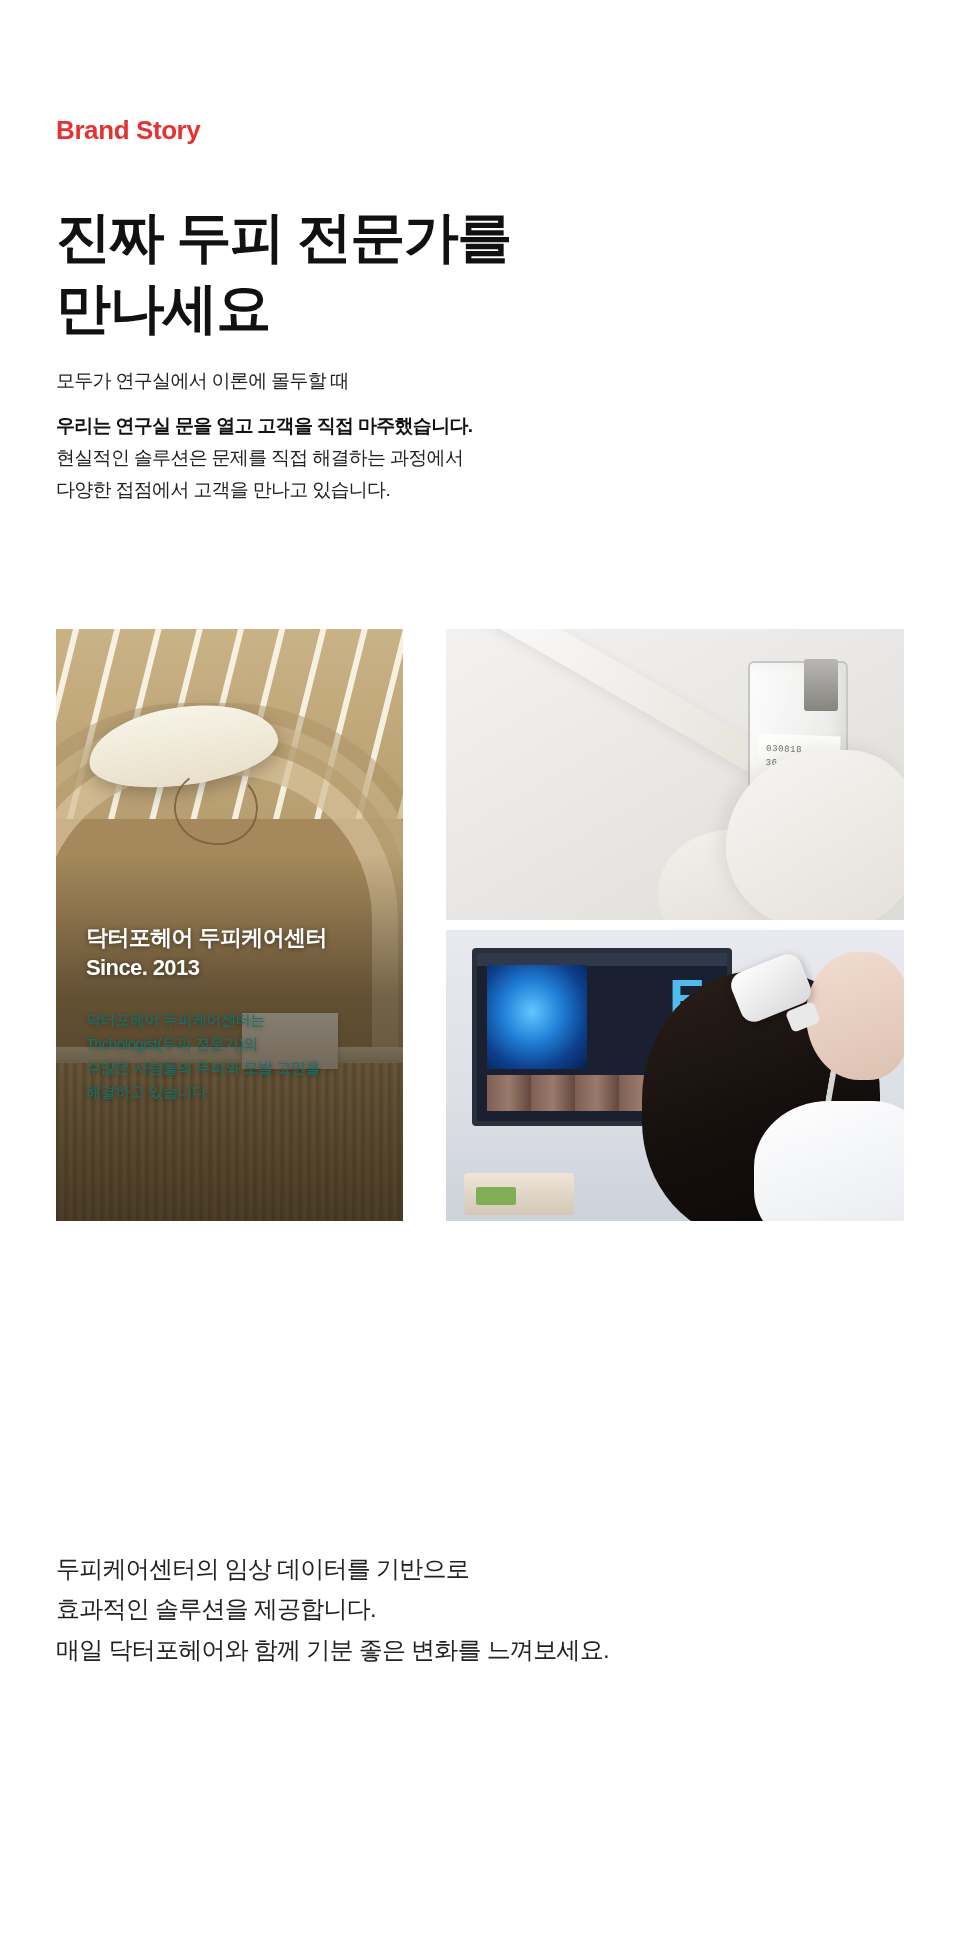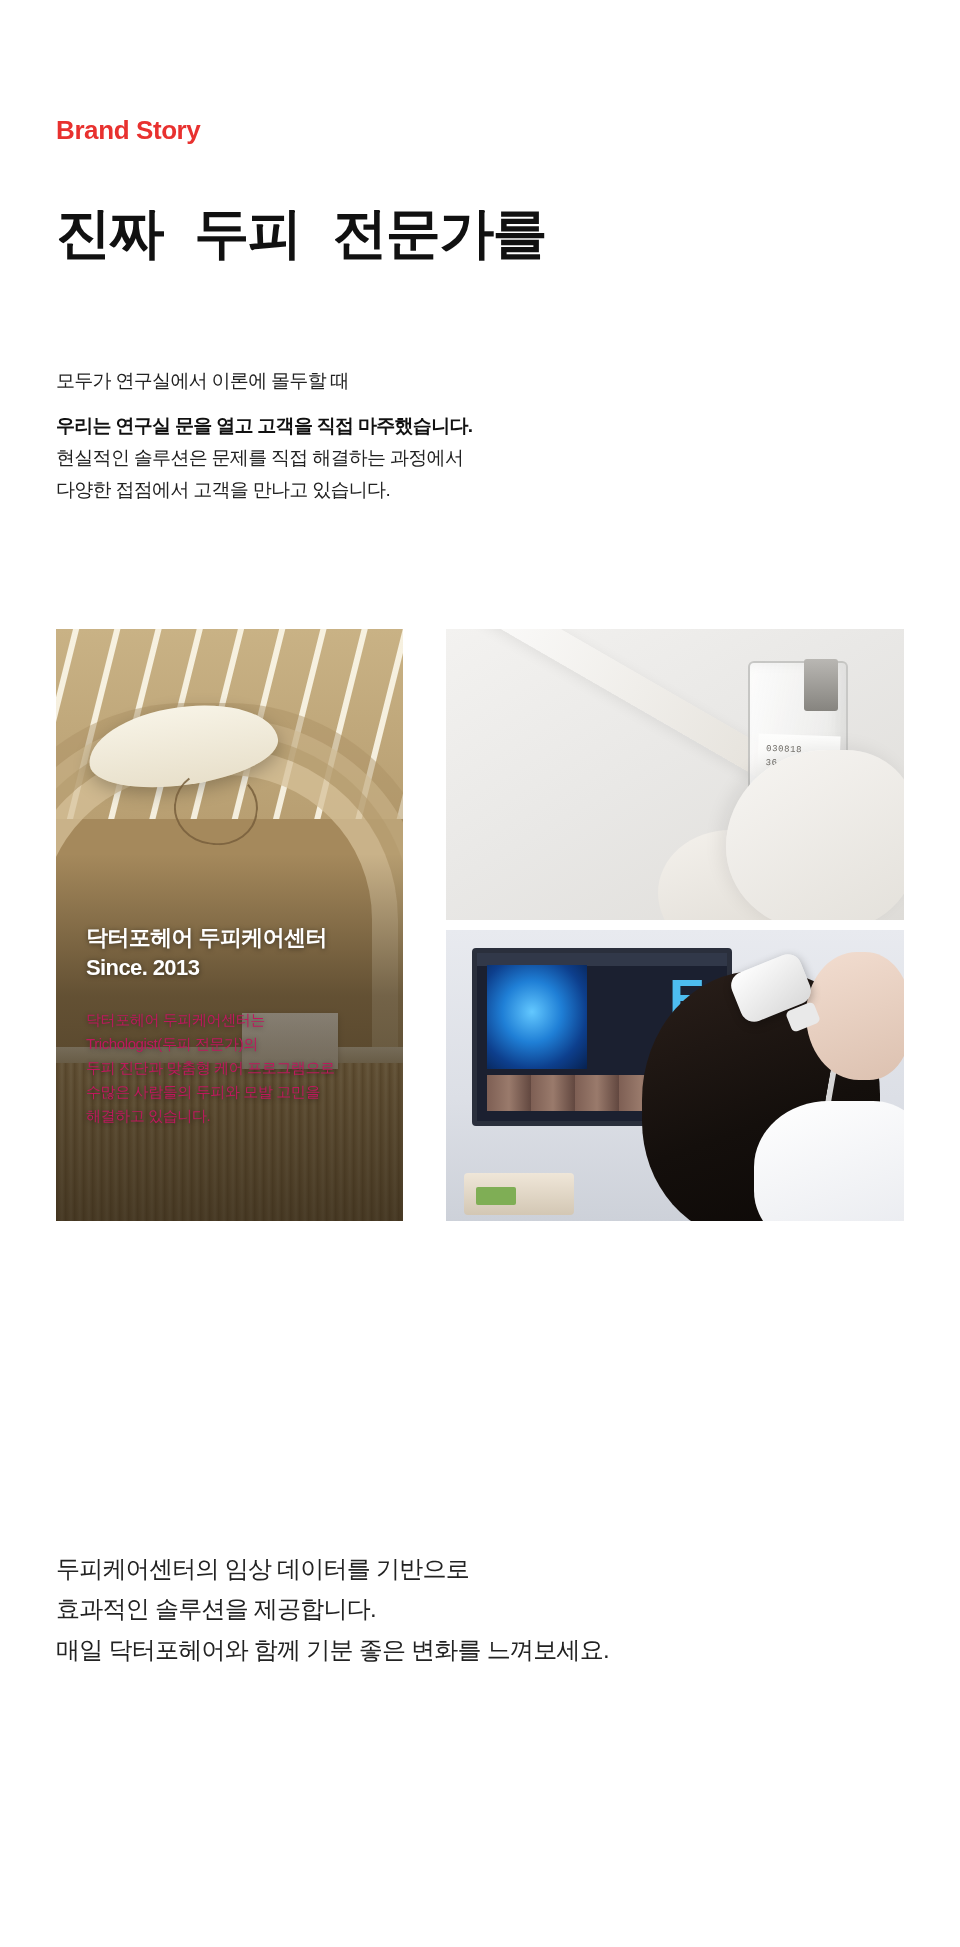--- a/index.html
+++ b/index.html
@@ -19,21 +19,21 @@
     font-size:26px;font-weight:700;letter-spacing:-0.4px;
     color:#e8312f;line-height:1;
   }
 
   
   .headline{
     position:absolute;left:56px;top:165px;width:800px;
     font-size:55px;font-weight:700;line-height:1.30;
     letter-spacing:-1.6px;color:#111111;
   }
-  .headline span{display:block;font-family:Liberation Mono, monospace;}
+  .headline span{display:block;}
 
   
   .intro{
     position:absolute;left:56px;top:365px;width:820px;
     font-size:19px;line-height:1.68;letter-spacing:-0.7px;
     color:#222222;
   }
   .intro span{display:block;white-space:nowrap;}
   .intro span.strong{font-weight:700;color:#111111;margin-top:13px;}
 
@@ -116,21 +116,21 @@
     color:#ffffff;
   }
   .overlay-title{
     font-size:22px;font-weight:700;line-height:1.38;letter-spacing:-0.6px;
     text-shadow:0 1px 5px rgba(0,0,0,0.5);
   }
   .overlay-title span{display:block;}
   .overlay-body{
     margin-top:24px;
     font-size:15px;line-height:1.60;letter-spacing:-0.4px;
-    color:#be185d;
+    color:#0f766e;
     text-shadow:0 1px 5px rgba(0,0,0,0.45);
   }
   .overlay-body span{display:block;}
 
   
   .lab{
     position:absolute;inset:0;
     background:linear-gradient(150deg,#f3f2f0 0%,#e9e8e6 46%,#dedcd8 100%);
   }
   .lab-beam{
@@ -258,20 +258,21 @@
 </style>
 </head>
 <body>
 
 <div class="page">
 
   <div class="eyebrow">Brand Story</div>
 
   <h1 class="headline">
     <span>진짜 두피 전문가를</span>
+    <span>만나세요</span>
   </h1>
 
   <div class="intro">
     <span>모두가 연구실에서 이론에 몰두할 때</span>
     <span class="strong">우리는 연구실 문을 열고 고객을 직접 마주했습니다.</span>
     <span>현실적인 솔루션은 문제를 직접 해결하는 과정에서</span>
     <span>다양한 접점에서 고객을 만나고 있습니다.</span>
   </div>
 
   <div class="gallery">
@@ -289,21 +290,20 @@
       <div class="left-shade"></div>
 
       <div class="overlay">
         <div class="overlay-title">
           <span>닥터포헤어 두피케어센터</span>
           <span>Since. 2013</span>
         </div>
         <div class="overlay-body">
           <span>닥터포헤어 두피케어센터는</span>
           <span>Trichologist(두피 전문가)의</span>
-          <span>두피 진단과 맞춤형 케어 프로그램으로</span>
           <span>수많은 사람들의 두피와 모발 고민을</span>
           <span>해결하고 있습니다.</span>
         </div>
       </div>
     </div>
 
     <div class="photo photo-topright">
       <div class="lab"></div>
       <div class="lab-beam"></div>
       <div class="tube">

